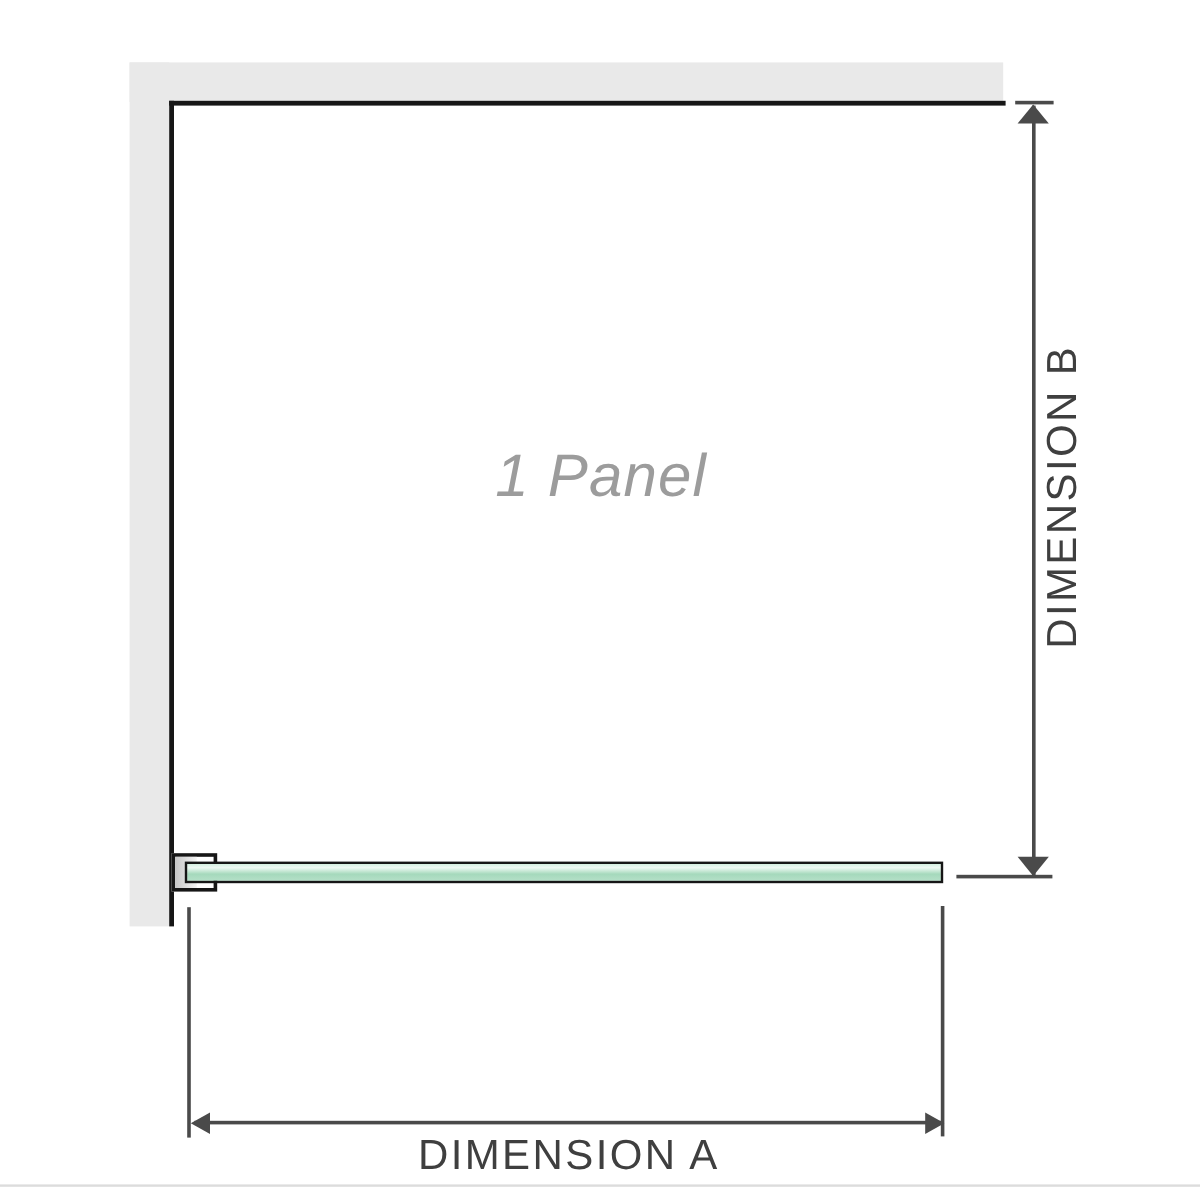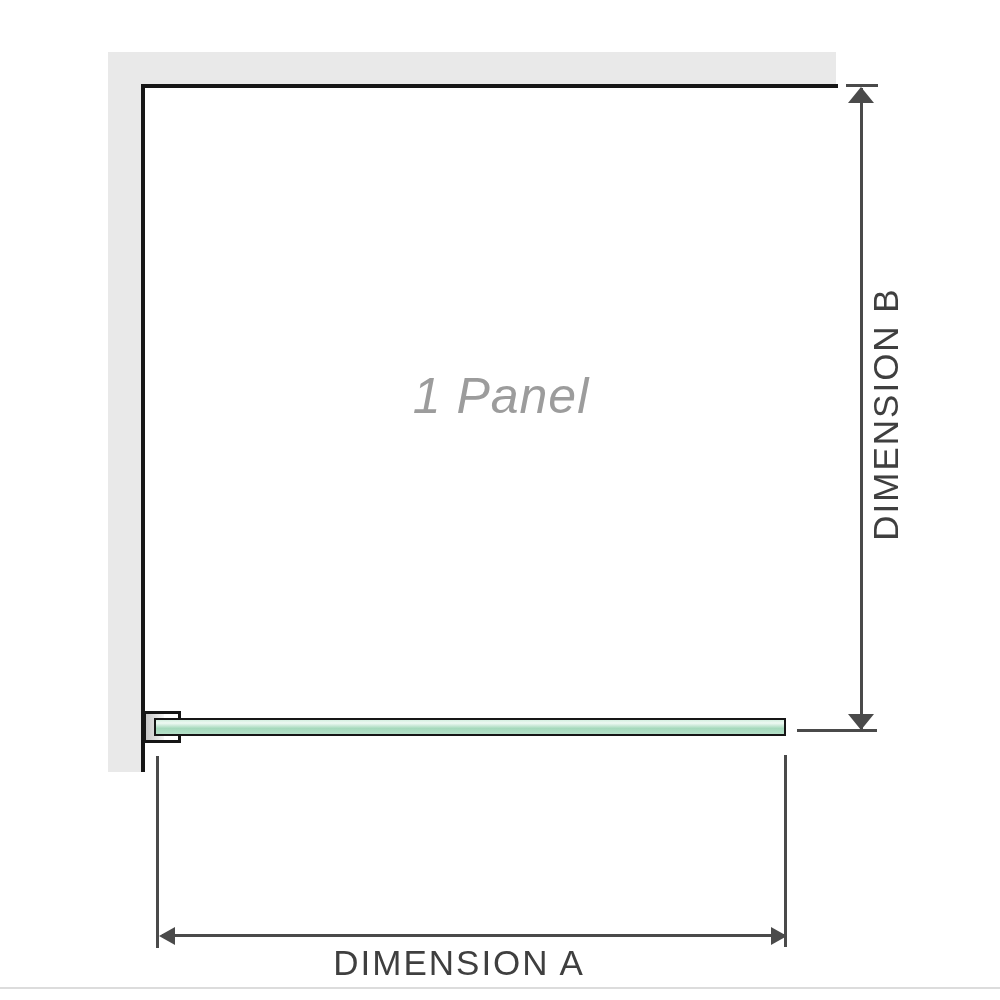--- a/index.html
+++ b/index.html
@@ -155,21 +155,21 @@
     font-size: 35px;
     letter-spacing: 2px;
     white-space: nowrap;
     font-weight: 400;
   }
   .dim-label-b {
     left: 886px; top: 414px;
     transform: translate(-50%, -50%) rotate(-90deg);
   }
   .dim-label-a {
-    left: 459px; top: 963px;
+    left: 474px; top: 963px;
     transform: translate(-50%, -50%);
   }
 
   
   .bottom-divider {
     position: absolute;
     left: 0; top: 987px;
     width: 1000px; height: 2px;
     background: var(--divider, #dcdcdc);
   }

